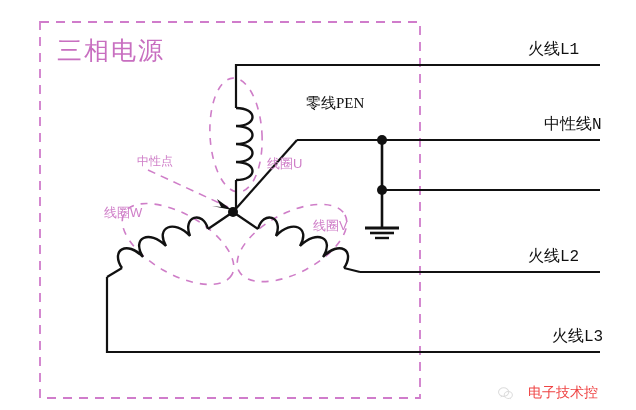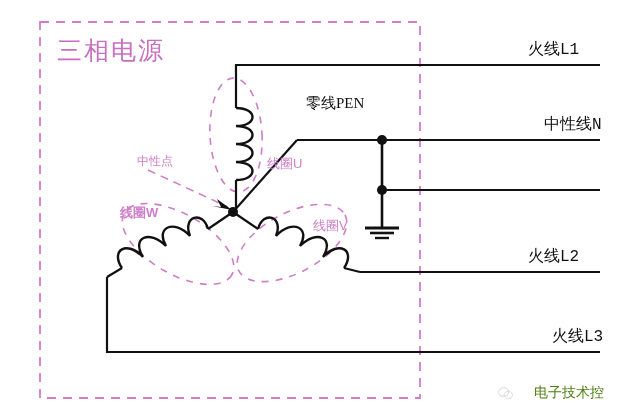--- a/index.html
+++ b/index.html
@@ -55,25 +55,25 @@
     font-family: "Liberation Serif", serif;
     font-size: 15px;
     color: #111111;
   }
   #watermark {
     position: absolute;
     left: 498px;
     top: 384px;
     font-family: "Liberation Sans", sans-serif;
     font-size: 14px;
-    color: #4d7c0f;
+    color: #ef4444;
     white-space: nowrap;
     display: flex;
     align-items: center;
-    gap: 21px;
+    gap: 15px;
   }
   #watermark .wm-logo {
     display: inline-block;
     width: 15px;
     height: 13px;
     position: relative;
   }
 </style>
 </head>
 <body>
@@ -146,21 +146,21 @@
   </svg>
 
   <div class="lbl lbl-title" style="left:57px; top:38px;">三相电源</div>
 
   <div class="lbl lbl-neutralpoint" style="left:137px; top:155px;">中性点</div>
 
   <div class="lbl lbl-coil" style="left:267px; top:121px;margin-top:36px;">线圈U</div>
 
   <div class="lbl lbl-coil" style="left:313px; top:219px;">线圈V</div>
 
-  <div class="lbl lbl-coil" style="left:120px; top:206px;font-weight:bold;">线圈W</div>
+  <div class="lbl lbl-coil" style="left:104px; top:206px;">线圈W</div>
 
   <div class="lbl lbl-pen" style="left:306px; top:96px;">零线PEN</div>
 
   <div class="lbl lbl-line" style="left:528px; top:42px;">火线L1</div>
   <div class="lbl lbl-line" style="left:544px; top:117px;">中性线N</div>
   <div class="lbl lbl-line" style="left:528px; top:249px;">火线L2</div>
   <div class="lbl lbl-line" style="left:552px; top:329px;">火线L3</div>
 
   <div id="watermark">
     <span class="wm-logo">

